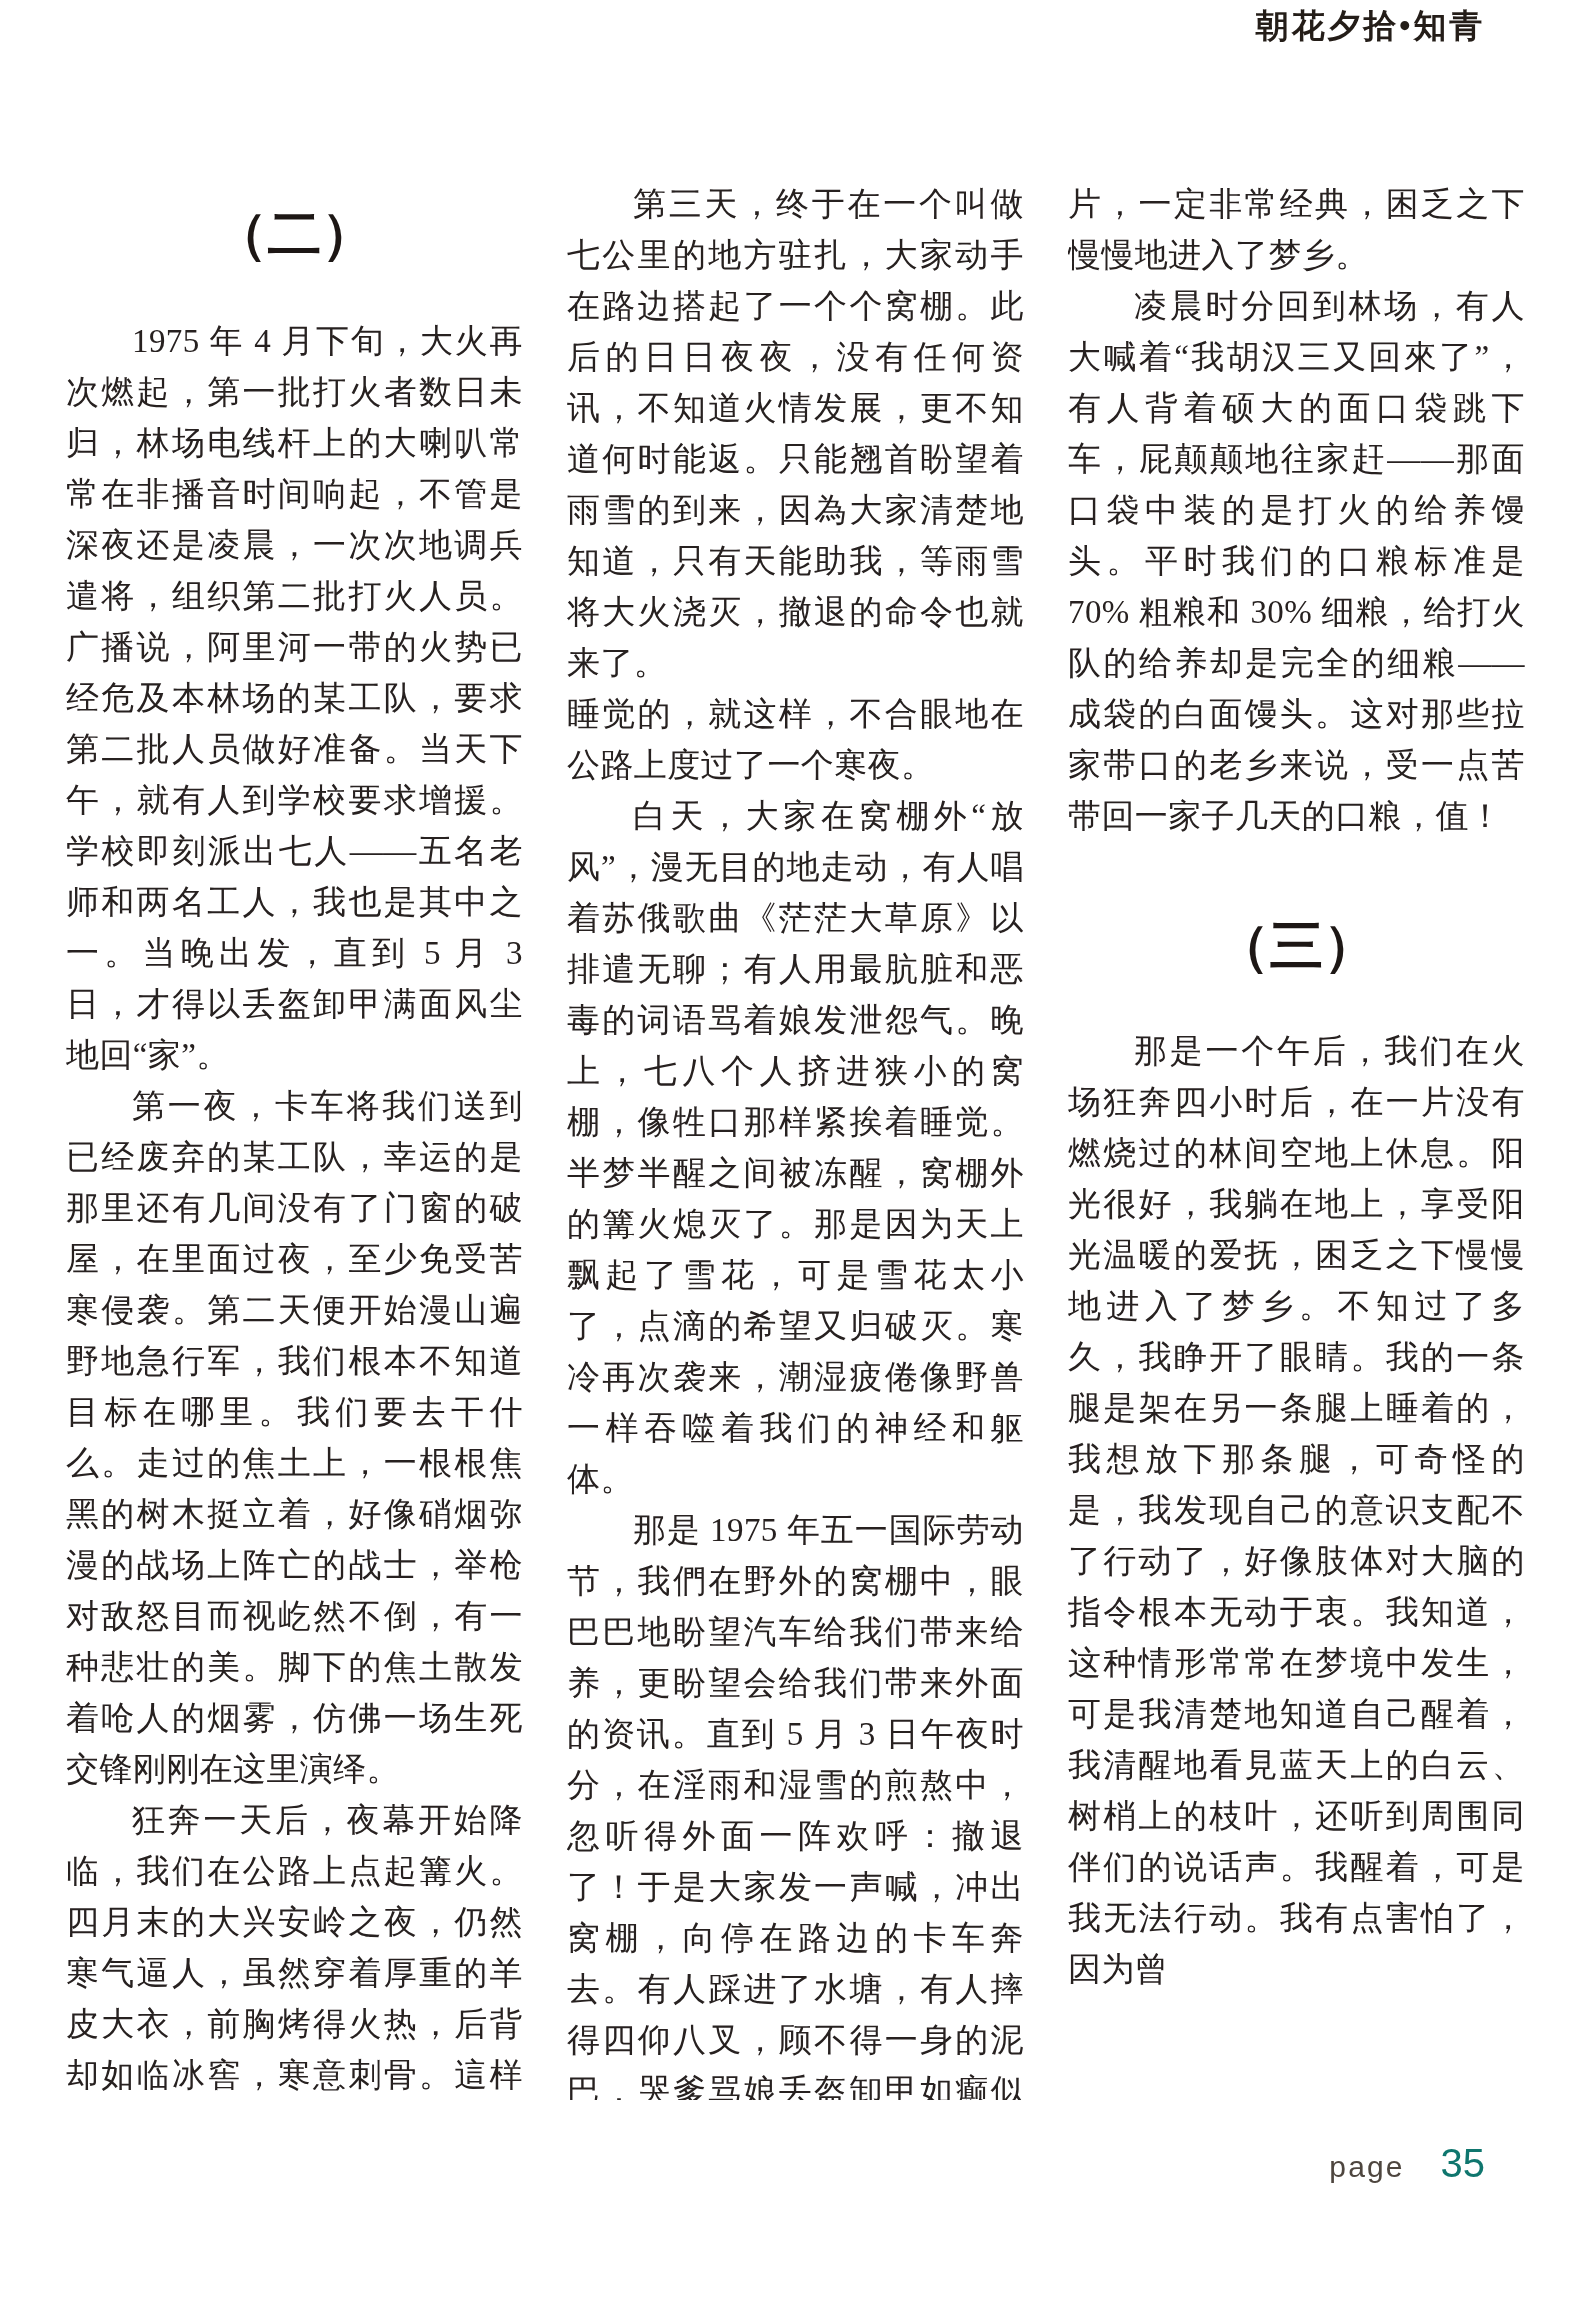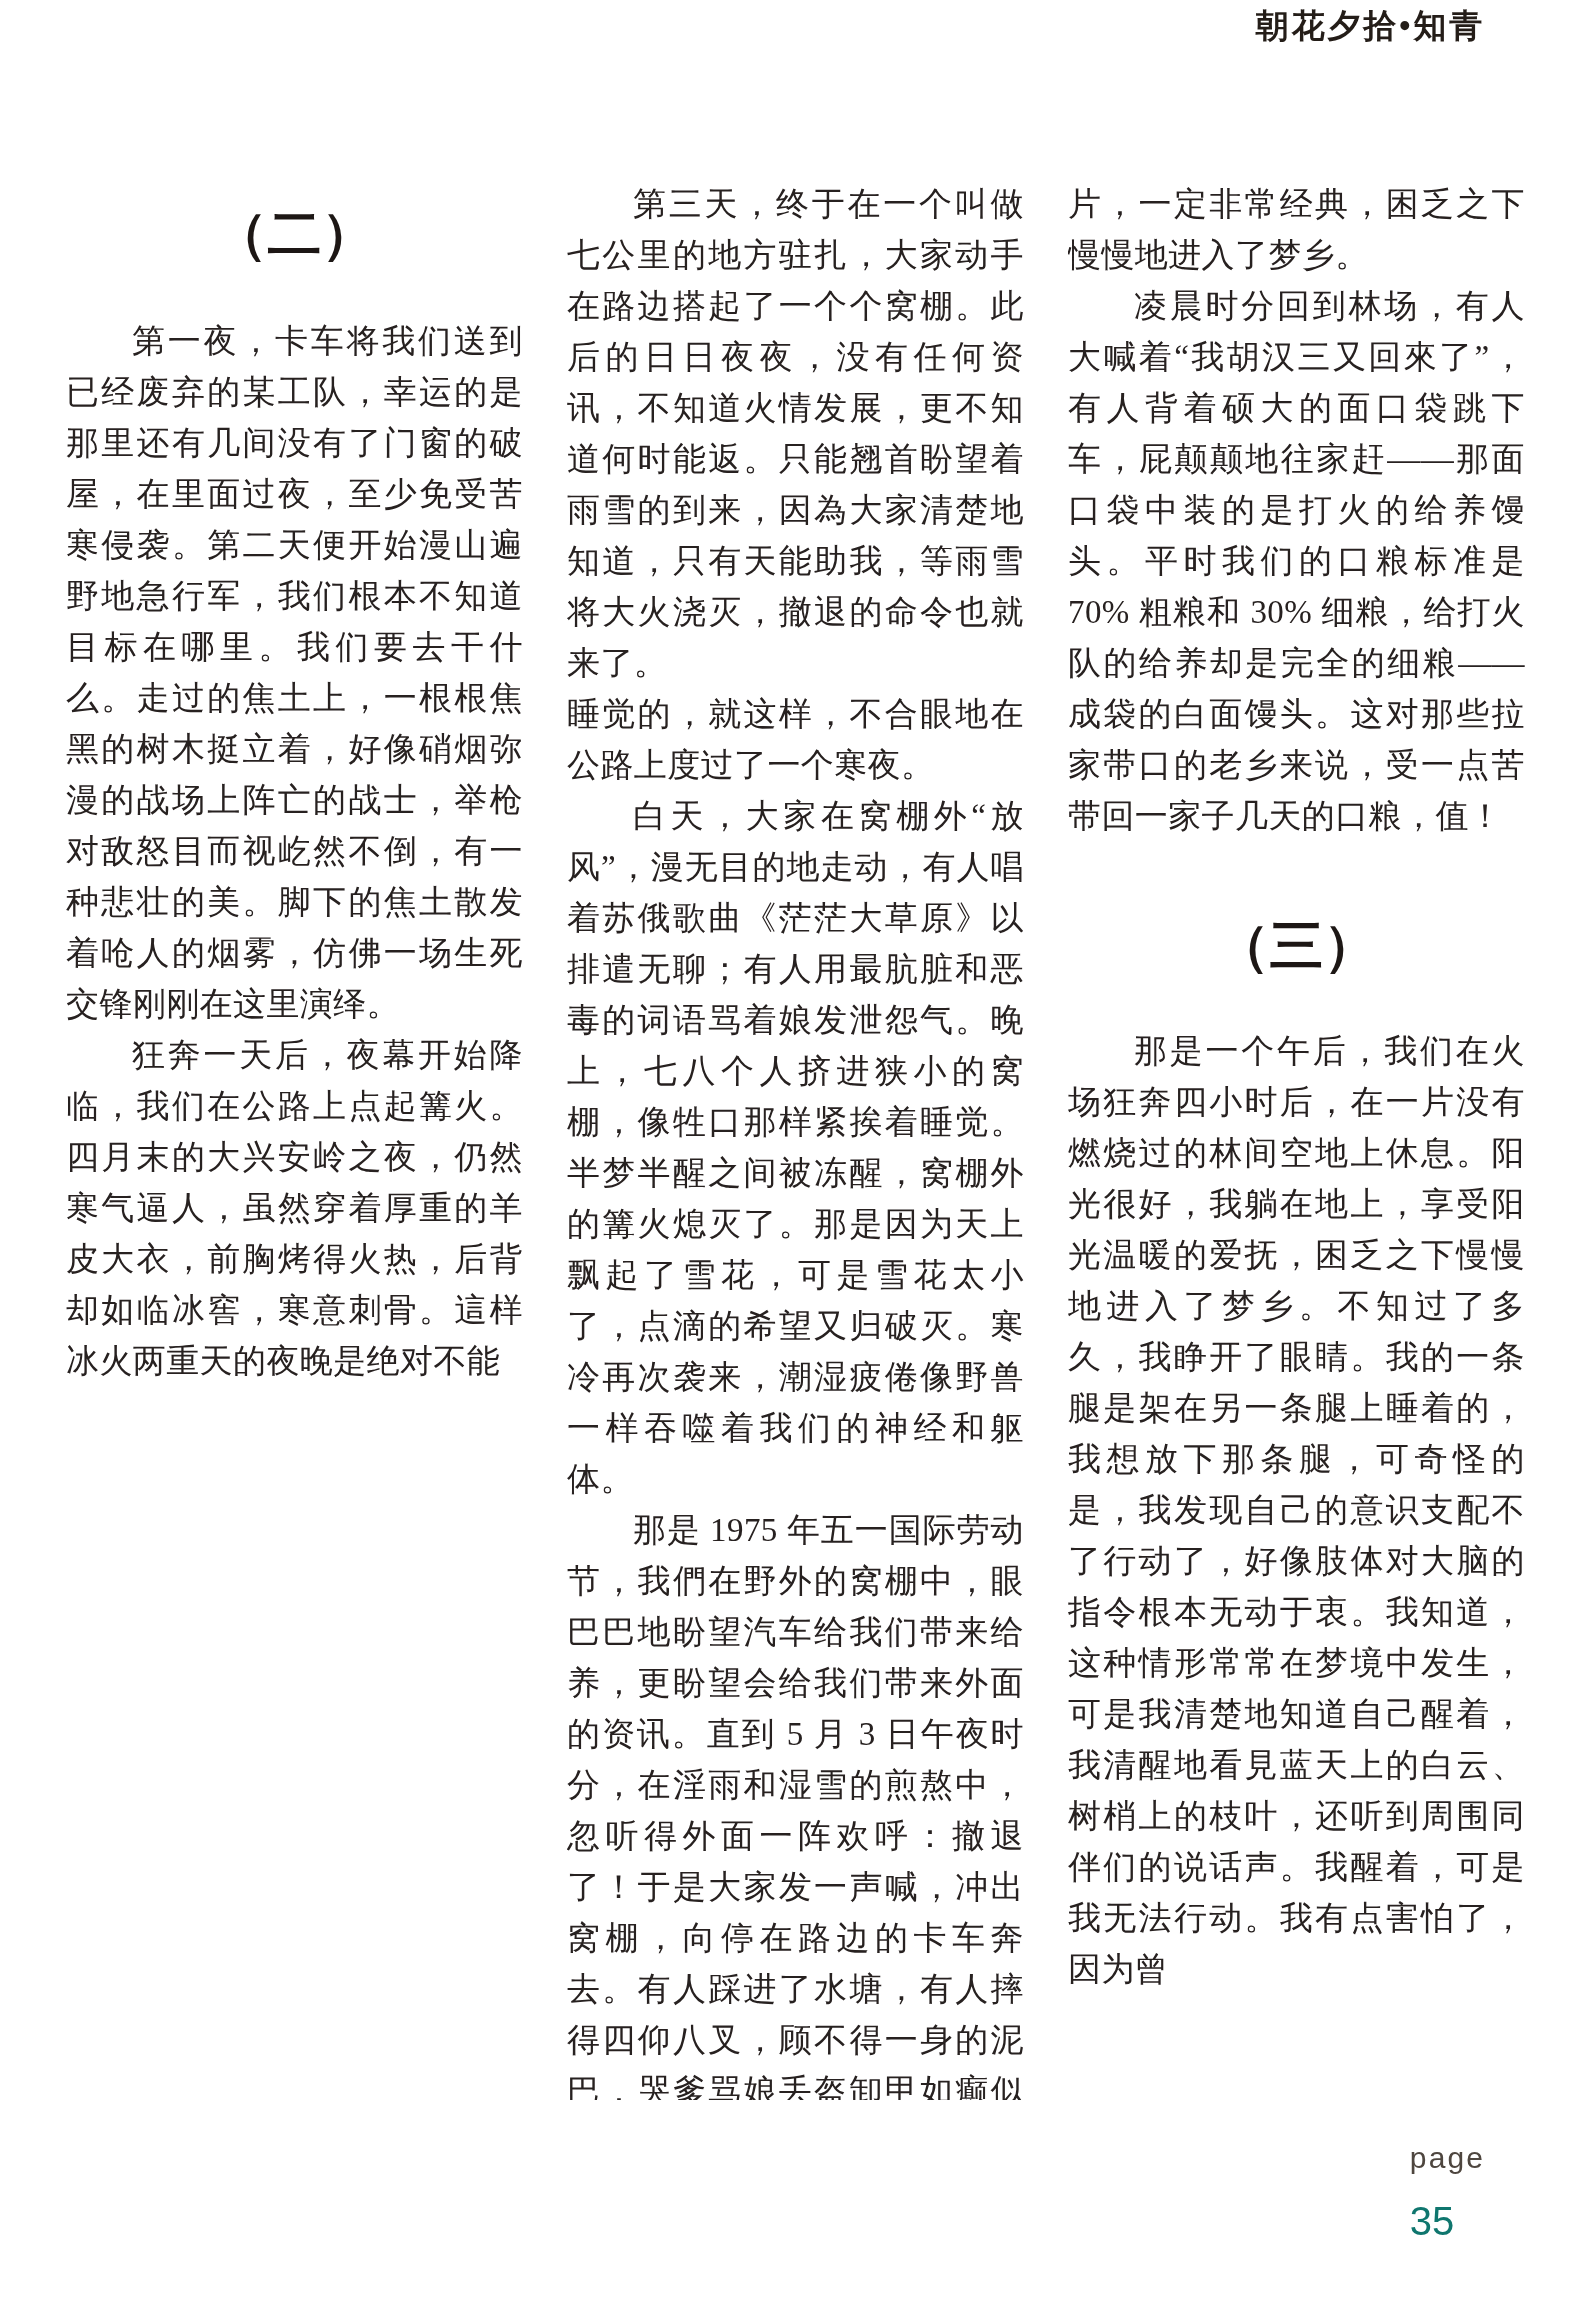--- a/index.html
+++ b/index.html
@@ -61,43 +61,43 @@
   }
   .heading.first {
     margin: 15.6px 0 43px 0;
   }
   .page-footer {
     position: absolute;
     top: 2141px;
     right: 67px;
     display: flex;
     align-items: baseline;
-    gap: 24px;
+    gap: 36px;
     font-family: "Liberation Sans", "DejaVu Sans", sans-serif;
-    flex-direction: column;
   }
   .footer-label {
     font-size: 30px;
     color: #4e463f;
     letter-spacing: 2.1px;
   }
   .footer-number {
     font-size: 40px;
     color: #0f766e;
   }
 </style>
 </head>
 <body>
 
 <div class="page">
   <div class="running-head">朝花夕拾•知青</div>
 
   <div class="columns">
     <div class="column">
         <div class="heading first">（二）</div>
+        <div class="para">1975 年 4 月下旬，大火再次燃起，第一批打火者数日未归，林场电线杆上的大喇叭常常在非播音时间响起，不管是深夜还是凌晨，一次次地调兵遣将，组织第二批打火人员。广播说，阿里河一带的火势已经危及本林场的某工队，要求第二批人员做好准备。当天下午，就有人到学校要求增援。学校即刻派出七人——五名老师和两名工人，我也是其中之一。当晚出发，直到 5 月 3 日，才得以丢盔卸甲满面风尘地回“家”。</div>
         <div class="para">第一夜，卡车将我们送到已经废弃的某工队，幸运的是那里还有几间没有了门窗的破屋，在里面过夜，至少免受苦寒侵袭。第二天便开始漫山遍野地急行军，我们根本不知道目标在哪里。我们要去干什么。走过的焦土上，一根根焦黑的树木挺立着，好像硝烟弥漫的战场上阵亡的战士，举枪对敌怒目而视屹然不倒，有一种悲壮的美。脚下的焦土散发着呛人的烟雾，仿佛一场生死交锋刚刚在这里演绎。</div>
         <div class="para">狂奔一天后，夜幕开始降临，我们在公路上点起篝火。四月末的大兴安岭之夜，仍然寒气逼人，虽然穿着厚重的羊皮大衣，前胸烤得火热，后背却如临冰窖，寒意刺骨。這样冰火两重天的夜晚是绝对不能</div>
       </div>
     <div class="column">
         <div class="para">第三天，终于在一个叫做七公里的地方驻扎，大家动手在路边搭起了一个个窝棚。此后的日日夜夜，没有任何资讯，不知道火情发展，更不知道何时能返。只能翘首盼望着雨雪的到来，因為大家清楚地知道，只有天能助我，等雨雪将大火浇灭，撤退的命令也就来了。</div>
         <div class="para cont">睡觉的，就这样，不合眼地在公路上度过了一个寒夜。</div>
         <div class="para">白天，大家在窝棚外“放风”，漫无目的地走动，有人唱着苏俄歌曲《茫茫大草原》以排遣无聊；有人用最肮脏和恶毒的词语骂着娘发泄怨气。晚上，七八个人挤进狭小的窝棚，像牲口那样紧挨着睡觉。半梦半醒之间被冻醒，窝棚外的篝火熄灭了。那是因为天上飘起了雪花，可是雪花太小了，点滴的希望又归破灭。寒冷再次袭来，潮湿疲倦像野兽一样吞噬着我们的神经和躯体。</div>
         <div class="para">那是 1975 年五一国际劳动节，我們在野外的窝棚中，眼巴巴地盼望汽车给我们带来给养，更盼望会给我们带来外面的资讯。直到 5 月 3 日午夜时分，在淫雨和湿雪的煎熬中，忽听得外面一阵欢呼：撤退了！于是大家发一声喊，冲出窝棚，向停在路边的卡车奔去。有人踩进了水塘，有人摔得四仰八叉，顾不得一身的泥巴，哭爹骂娘丢盔卸甲如癫似狂。这种情景，当年如果有人能拍下照</div>
       </div>
     <div class="column">

